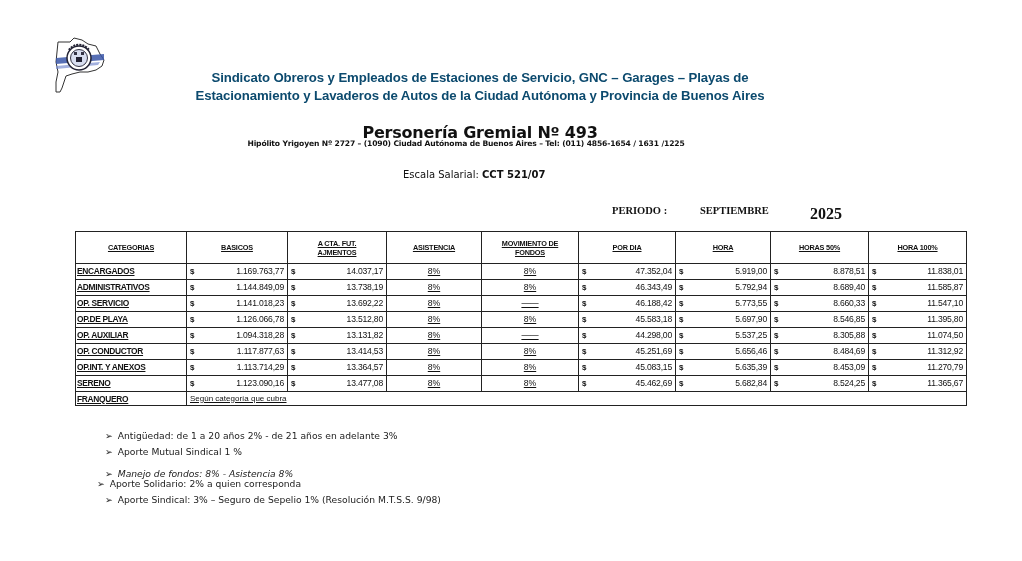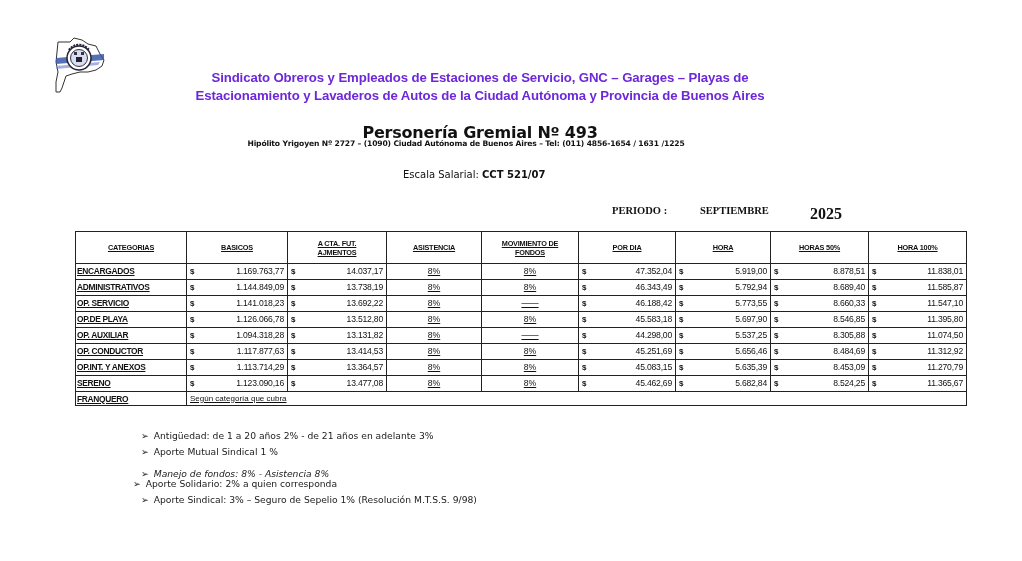--- a/index.html
+++ b/index.html
@@ -4,21 +4,21 @@
 <style>
   html, body { margin: 0; padding: 0; }
   body {
     width: 1022px; height: 561px; background: #ffffff; position: relative; overflow: hidden;
     font-family: "Liberation Sans", sans-serif; color: #111;
   }
   .abs { position: absolute; }
   #logo { left: 52px; top: 36px; width: 54px; height: 58px; }
   .title-line {
     left: 150px; width: 660px; text-align: center; font-weight: bold; font-size: 13.2px;
-    letter-spacing: -0.1px; color: #6d28d9;
+    letter-spacing: -0.1px; color: #0c4a6e;
   }
   #title1 { top: 70px; }
   #title2 { top: 88px; }
   #personeria { left: 230px; width: 500px; text-align: center; top: 123px; font-size: 16px; font-weight: bold; font-family: "DejaVu Sans", sans-serif; letter-spacing: -0.2px; }
   #address { left: 176px; width: 580px; text-align: center; top: 139px; font-size: 7.6px; font-weight: bold; font-family: "DejaVu Sans", sans-serif; letter-spacing: -0.15px; }
   #escala { left: 403px; top: 169px; font-size: 10px; font-family: "DejaVu Sans", sans-serif; }
   #escala b { font-weight: bold; }
   #periodo-label { left: 612px; }
   #periodo-month { left: 688px; }
   #periodo-year { left: 810px; }
@@ -31,21 +31,21 @@
   #salary th { font-size: 7.3px; font-weight: bold; height: 31px; line-height: 9px; text-align: center; letter-spacing: -0.2px; }
   #salary td.cat { font-weight: bold; letter-spacing: -0.3px; font-size: 8.4px; padding-left: 1px; }
   #salary td.money { padding: 0 3px; }
   #salary td.money .cur { float: left; font-weight: bold; font-size: 8px; }
   #salary td.money .amt { float: right; letter-spacing: -0.2px; }
   #salary td.pct { text-align: center; }
   #salary td.franq-note { text-align: left; font-size: 8px; }
   #salary tr.franq td { height: 13px; line-height: 12px; }
 
   .notes { left: 100px; top: 430px; font-family: "DejaVu Sans", sans-serif; font-size: 9.2px; color: #222; }
-  .note { position: absolute; white-space: nowrap; margin-left: 36px; }
+  .note { position: absolute; white-space: nowrap; }
   .note .bullet { font-weight: bold; margin-right: 5px; }
 </style>
 </head>
 <body>
 
 <svg id="logo" class="abs" viewBox="0 0 54 58">
   <path d="M6 6 L18 6 L22 2 L30 4 L36 8 L44 10 L48 18 L52 24 L50 30 L44 34 L36 36 L28 36 L20 38 L14 40 L12 46 L10 52 L8 56 L4 56 L4 46 L6 36 L4 26 Z" fill="#fff" stroke="#333" stroke-width="1"></path>
   <path d="M4 22 L52 18 L52 24 L4 28 Z" fill="#3a56a8" opacity="0.85"></path>
   <path d="M4 30 L48 26 L46 29 L4 33 Z" fill="#7a8fd0" opacity="0.7"></path>
   <circle cx="27" cy="22" r="12" fill="#fff" stroke="#223" stroke-width="1.5"></circle>

